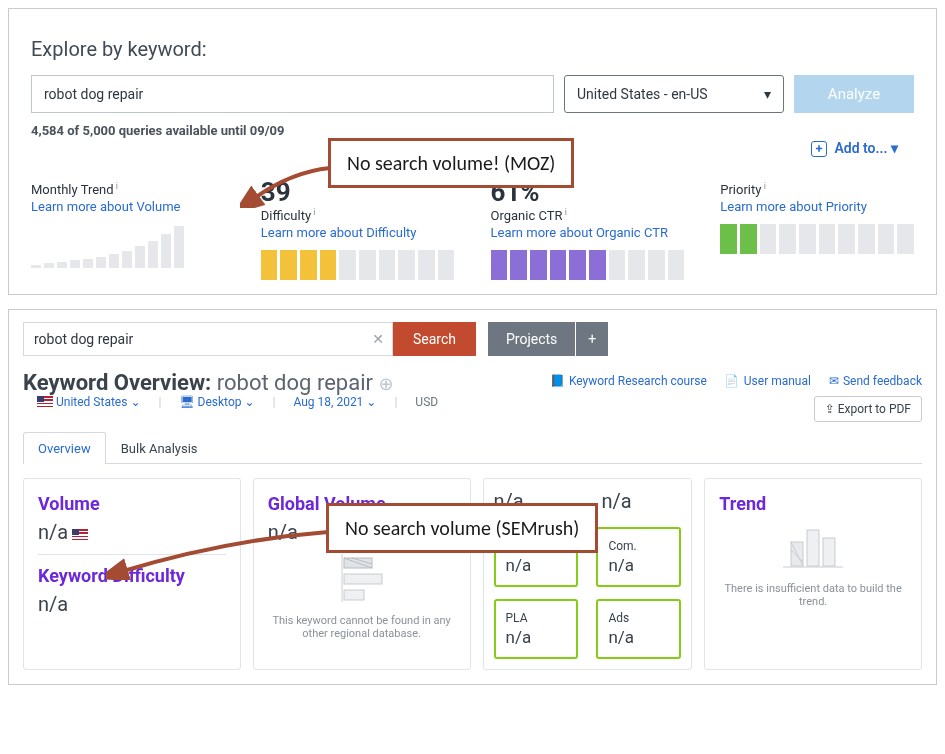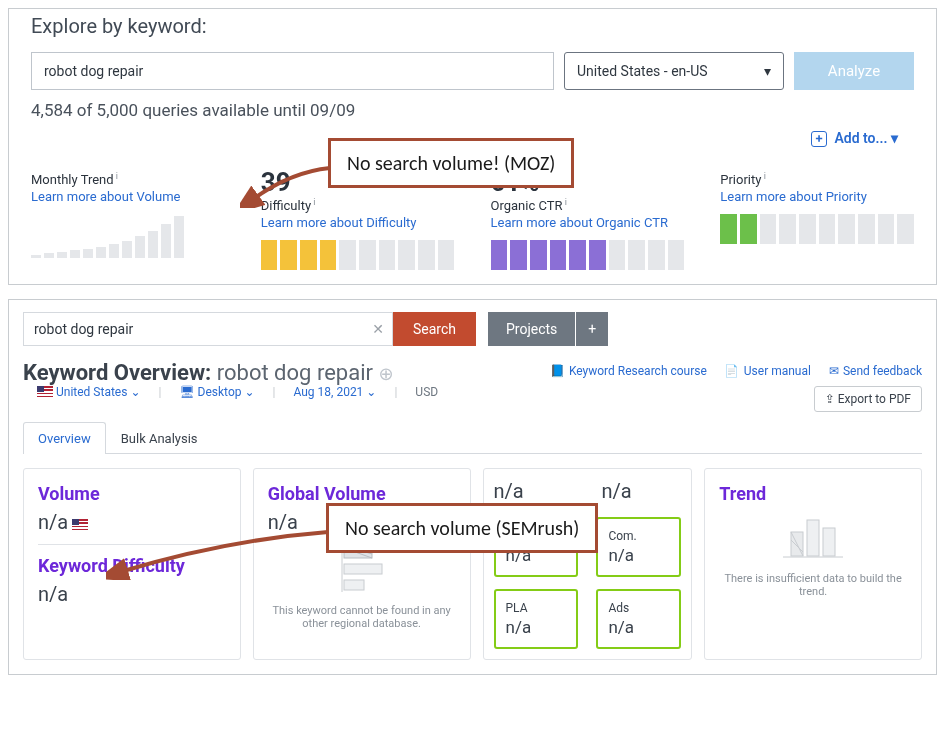--- a/index.html
+++ b/index.html
@@ -1,24 +1,24 @@
 <!DOCTYPE html>
 <html><head>
 <meta charset="utf-8">
 <style>
 *{box-sizing:border-box;margin:0;padding:0;font-family:-apple-system,BlinkMacSystemFont,"Segoe UI",Roboto,Arial,sans-serif}
 body{background:#fff;width:945px;padding:8px}
 .panel{border:1px solid #c8ccd0;background:#fff;margin-bottom:14px}
-.moz{padding:5px 22px 14px}
+.moz{padding:28px 22px 14px}
 .moz-title{font-size:20px;color:#414a55;margin-bottom:14px}
 .moz-row1{display:flex;gap:10px;margin-bottom:10px}
 .moz-kw{flex:1;border:1px solid #bfc5cc;padding:9px 12px;font-size:14px;color:#2f3740;background:#fff}
 .moz-country{width:220px;border:1px solid #6b7480;border-radius:3px;padding:9px 12px;font-size:14px;color:#2f3740;display:flex;justify-content:space-between;align-items:center;background:#fff}
 .moz-analyze{width:120px;background:#a6d0ec;color:#fff;font-size:15px;border:none;text-align:center;padding:10px 0;cursor:not-allowed;opacity:.85}
-.moz-queries{font-size:17px;color:#4a525c;font-weight:400;margin-bottom:16px}
+.moz-queries{font-size:13px;color:#4a525c;font-weight:700;margin-bottom:8px}
 .moz-addto{text-align:right;color:#2a6bd0;font-size:14px;font-weight:600;margin:-6px 16px 22px}
 .plus-box{display:inline-block;border:1.5px solid #2a6bd0;border-radius:3px;width:16px;height:16px;line-height:13px;text-align:center;font-size:13px;margin-right:4px;color:#2a6bd0}
 .moz-metrics{display:flex;gap:36px}
 .metric{flex:1}
 .metric-val{font-size:26px;font-weight:700;color:#2b333d;line-height:1}
 .metric-lbl{font-size:13px;color:#2b333d;margin-top:2px}
 .metric-lbl sup{font-size:9px;color:#8a9199}
 .metric-link{font-size:13px;color:#2a6bd0;margin-top:2px}
 .bars{display:flex;gap:3px;margin-top:10px;height:30px;align-items:flex-end}
 .bar{flex:1;background:#e5e7ea;height:100%}

